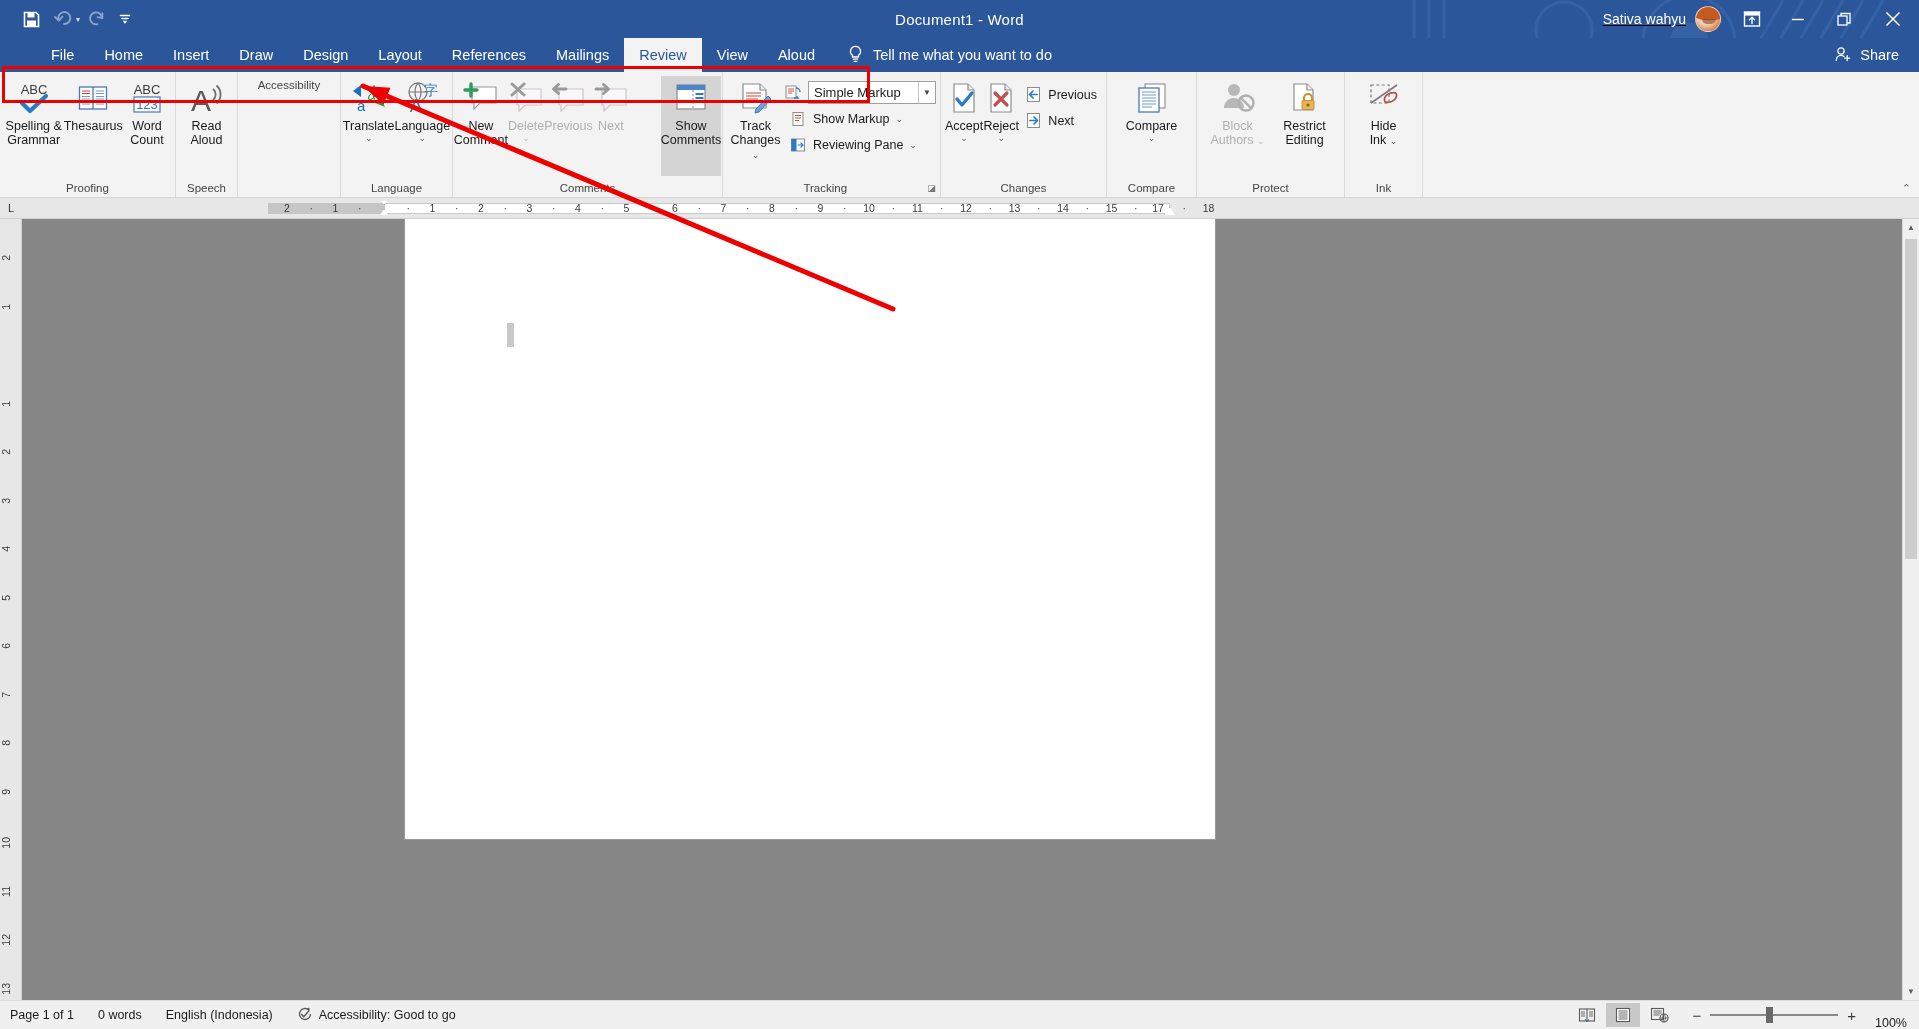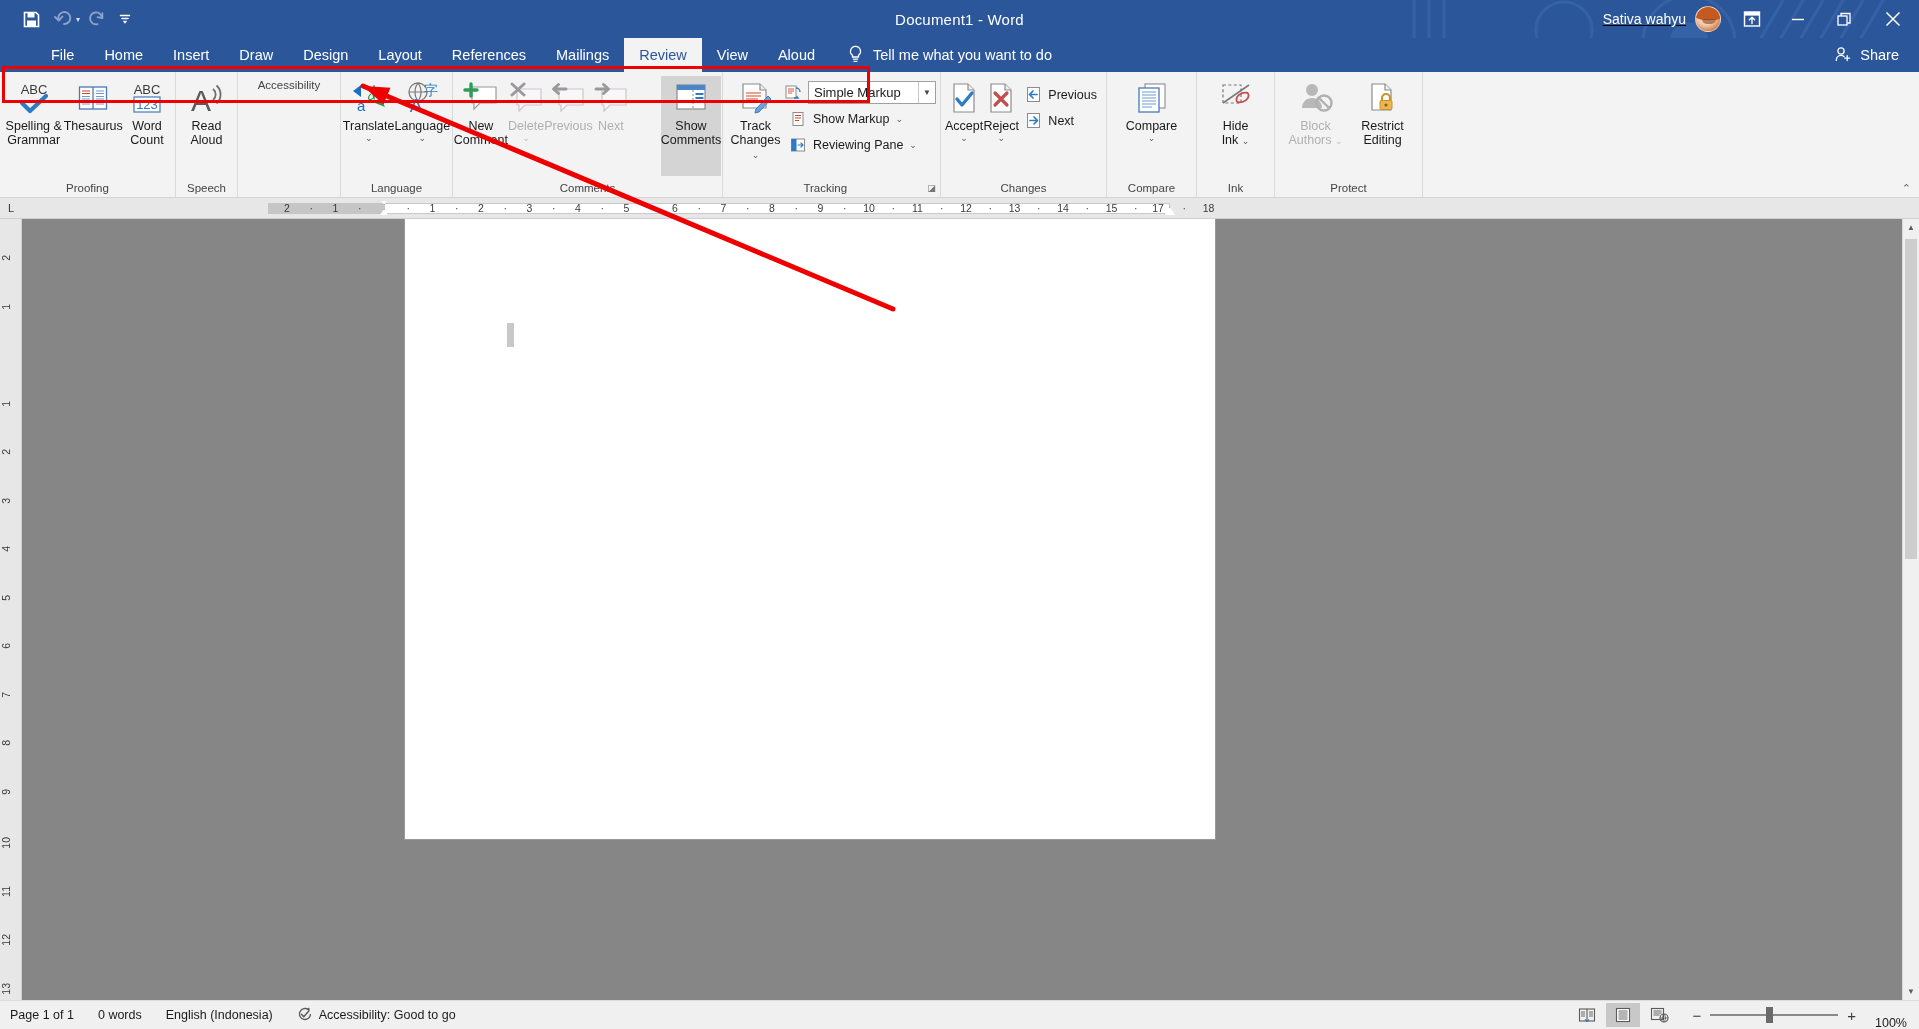--- a/index.html
+++ b/index.html
@@ -730,41 +730,20 @@
               </g>
             </svg>
         </span>
         <span class="lbl">Compare</span>
         <span class="caret-dn">⌄</span>
       </div>
     </div>
     <div class="rg-label">Compare</div>
   </div>
 
-  <div class="rgroup" style="width:78px">
-    <div class="rg-body">
-      <div class="bigbtn" style="width:58px">
-        <span class="ic">
-          <svg width="34" height="32" viewBox="0 0 34 32">
-              <rect x="4" y="3" width="18" height="18" fill="none" stroke="#7a7a7a" stroke-width="1.2" stroke-dasharray="3 2.4"></rect>
-              <path d="M4 21 L30 3" stroke="#7a7a7a" stroke-width="1.6"></path>
-              <path d="M18 20 a9 7 0 0 0 11-9" fill="none" stroke="#c0504d" stroke-width="1.8"></path>
-              <path d="M18 20 a9 7 0 0 1 11-9" fill="none" stroke="#c0504d" stroke-width="1.8"></path>
-            </svg>
-        </span>
-        <span class="lbl">Hide</span>
-        <span class="lbl">
-          <span>Ink</span>
-          <span class="caret-dn">⌄</span>
-        </span>
-      </div>
-    </div>
-    <div class="rg-label">Ink</div>
-  </div>
-
   <div class="rgroup" style="width:148px">
     <div class="rg-body">
       <div class="bigbtn disabled" style="width:68px">
         <span class="ic">
           <svg width="34" height="32" viewBox="0 0 34 32">
               <circle cx="13" cy="8" r="6" fill="#b8b8b8"></circle>
               <path d="M3 26c0-6 4.5-10 10-10s10 4 10 10z" fill="#b8b8b8"></path>
               <circle cx="25" cy="21" r="7.5" fill="none" stroke="#b0b0b0" stroke-width="2.4"></circle>
               <path d="M20 16 L30 26" stroke="#b0b0b0" stroke-width="2.4"></path>
             </svg>
@@ -783,20 +762,41 @@
               <path d="M15 19v-3a4 4 0 0 1 8 0v3" fill="none" stroke="#c8932e" stroke-width="2.2"></path>
               <rect x="13" y="18.5" width="12" height="9" rx="1.3" fill="#eab552" stroke="#c8932e" stroke-width="1"></rect>
               <circle cx="19" cy="23" r="1.6" fill="#8a6410"></circle>
             </svg>
         </span>
         <span class="lbl">Restrict</span>
         <span class="lbl">Editing</span>
       </div>
     </div>
     <div class="rg-label">Protect</div>
+  </div>
+
+  <div class="rgroup" style="width:78px">
+    <div class="rg-body">
+      <div class="bigbtn" style="width:58px">
+        <span class="ic">
+          <svg width="34" height="32" viewBox="0 0 34 32">
+              <rect x="4" y="3" width="18" height="18" fill="none" stroke="#7a7a7a" stroke-width="1.2" stroke-dasharray="3 2.4"></rect>
+              <path d="M4 21 L30 3" stroke="#7a7a7a" stroke-width="1.6"></path>
+              <path d="M18 20 a9 7 0 0 0 11-9" fill="none" stroke="#c0504d" stroke-width="1.8"></path>
+              <path d="M18 20 a9 7 0 0 1 11-9" fill="none" stroke="#c0504d" stroke-width="1.8"></path>
+            </svg>
+        </span>
+        <span class="lbl">Hide</span>
+        <span class="lbl">
+          <span>Ink</span>
+          <span class="caret-dn">⌄</span>
+        </span>
+      </div>
+    </div>
+    <div class="rg-label">Ink</div>
   </div>
 
   <div style="flex:1"></div>
   <div style="position:absolute;right:8px;bottom:2px;font-size:11px;color:#666">⌃</div>
 </div>
 
 <div class="rulerbar">
   <div class="tabstop">L</div>
   <div class="ruler" id="hruler">
       <div class="ruler-gray" style="left: 245.6px; width: 116.4px;"></div>

